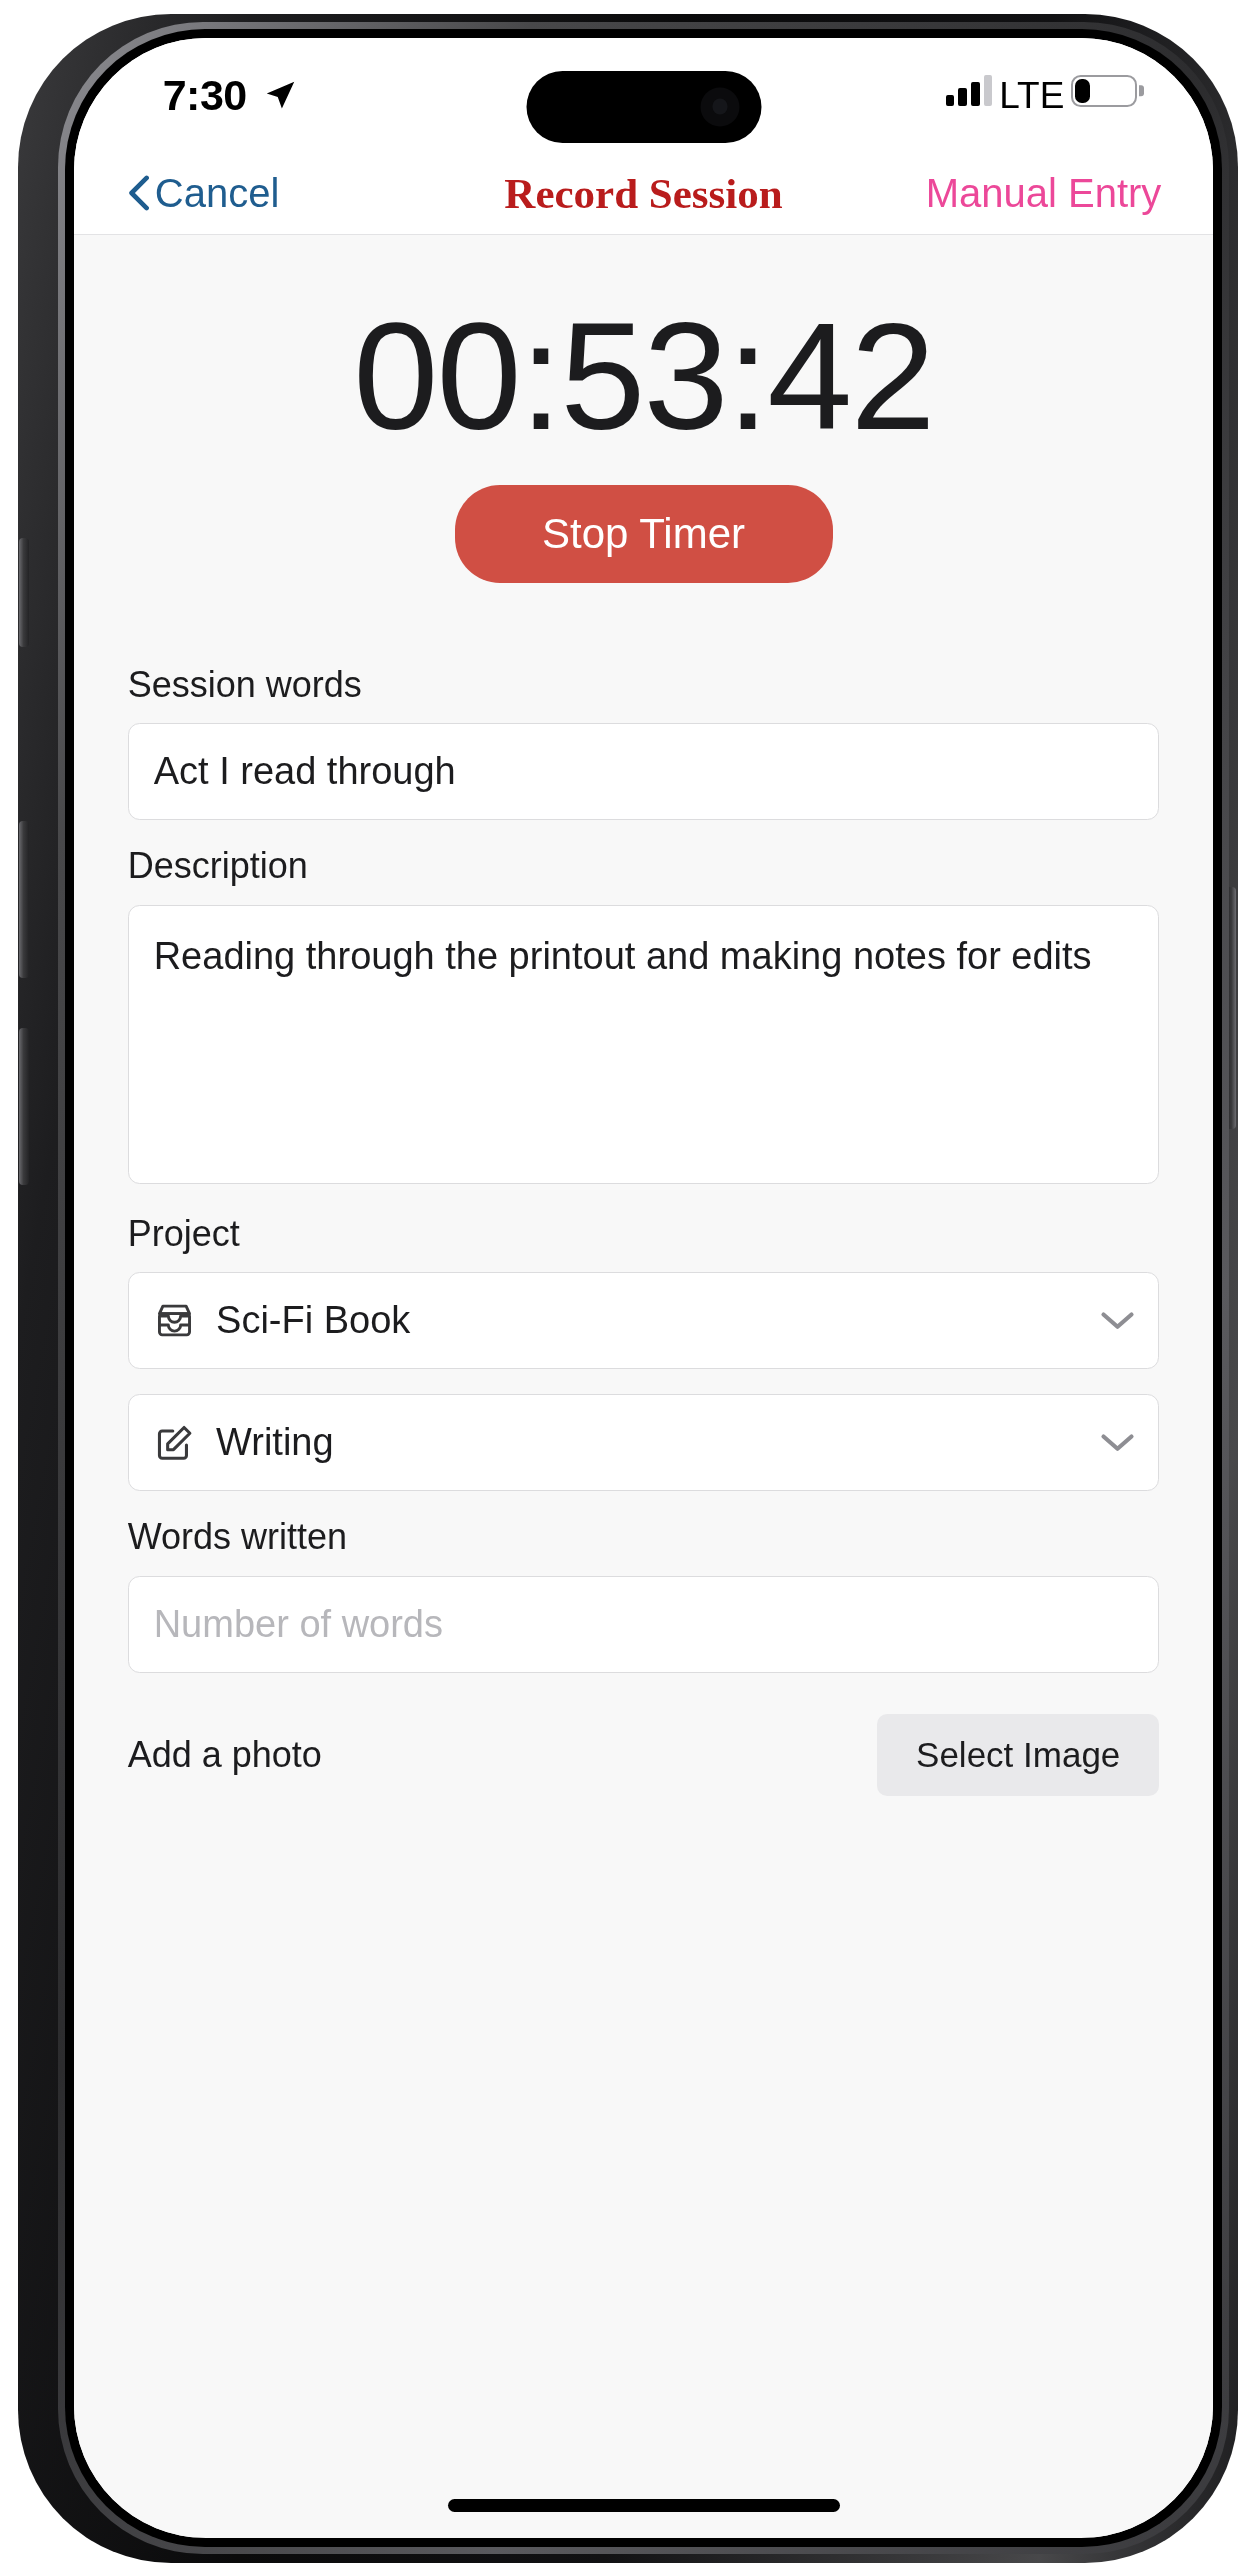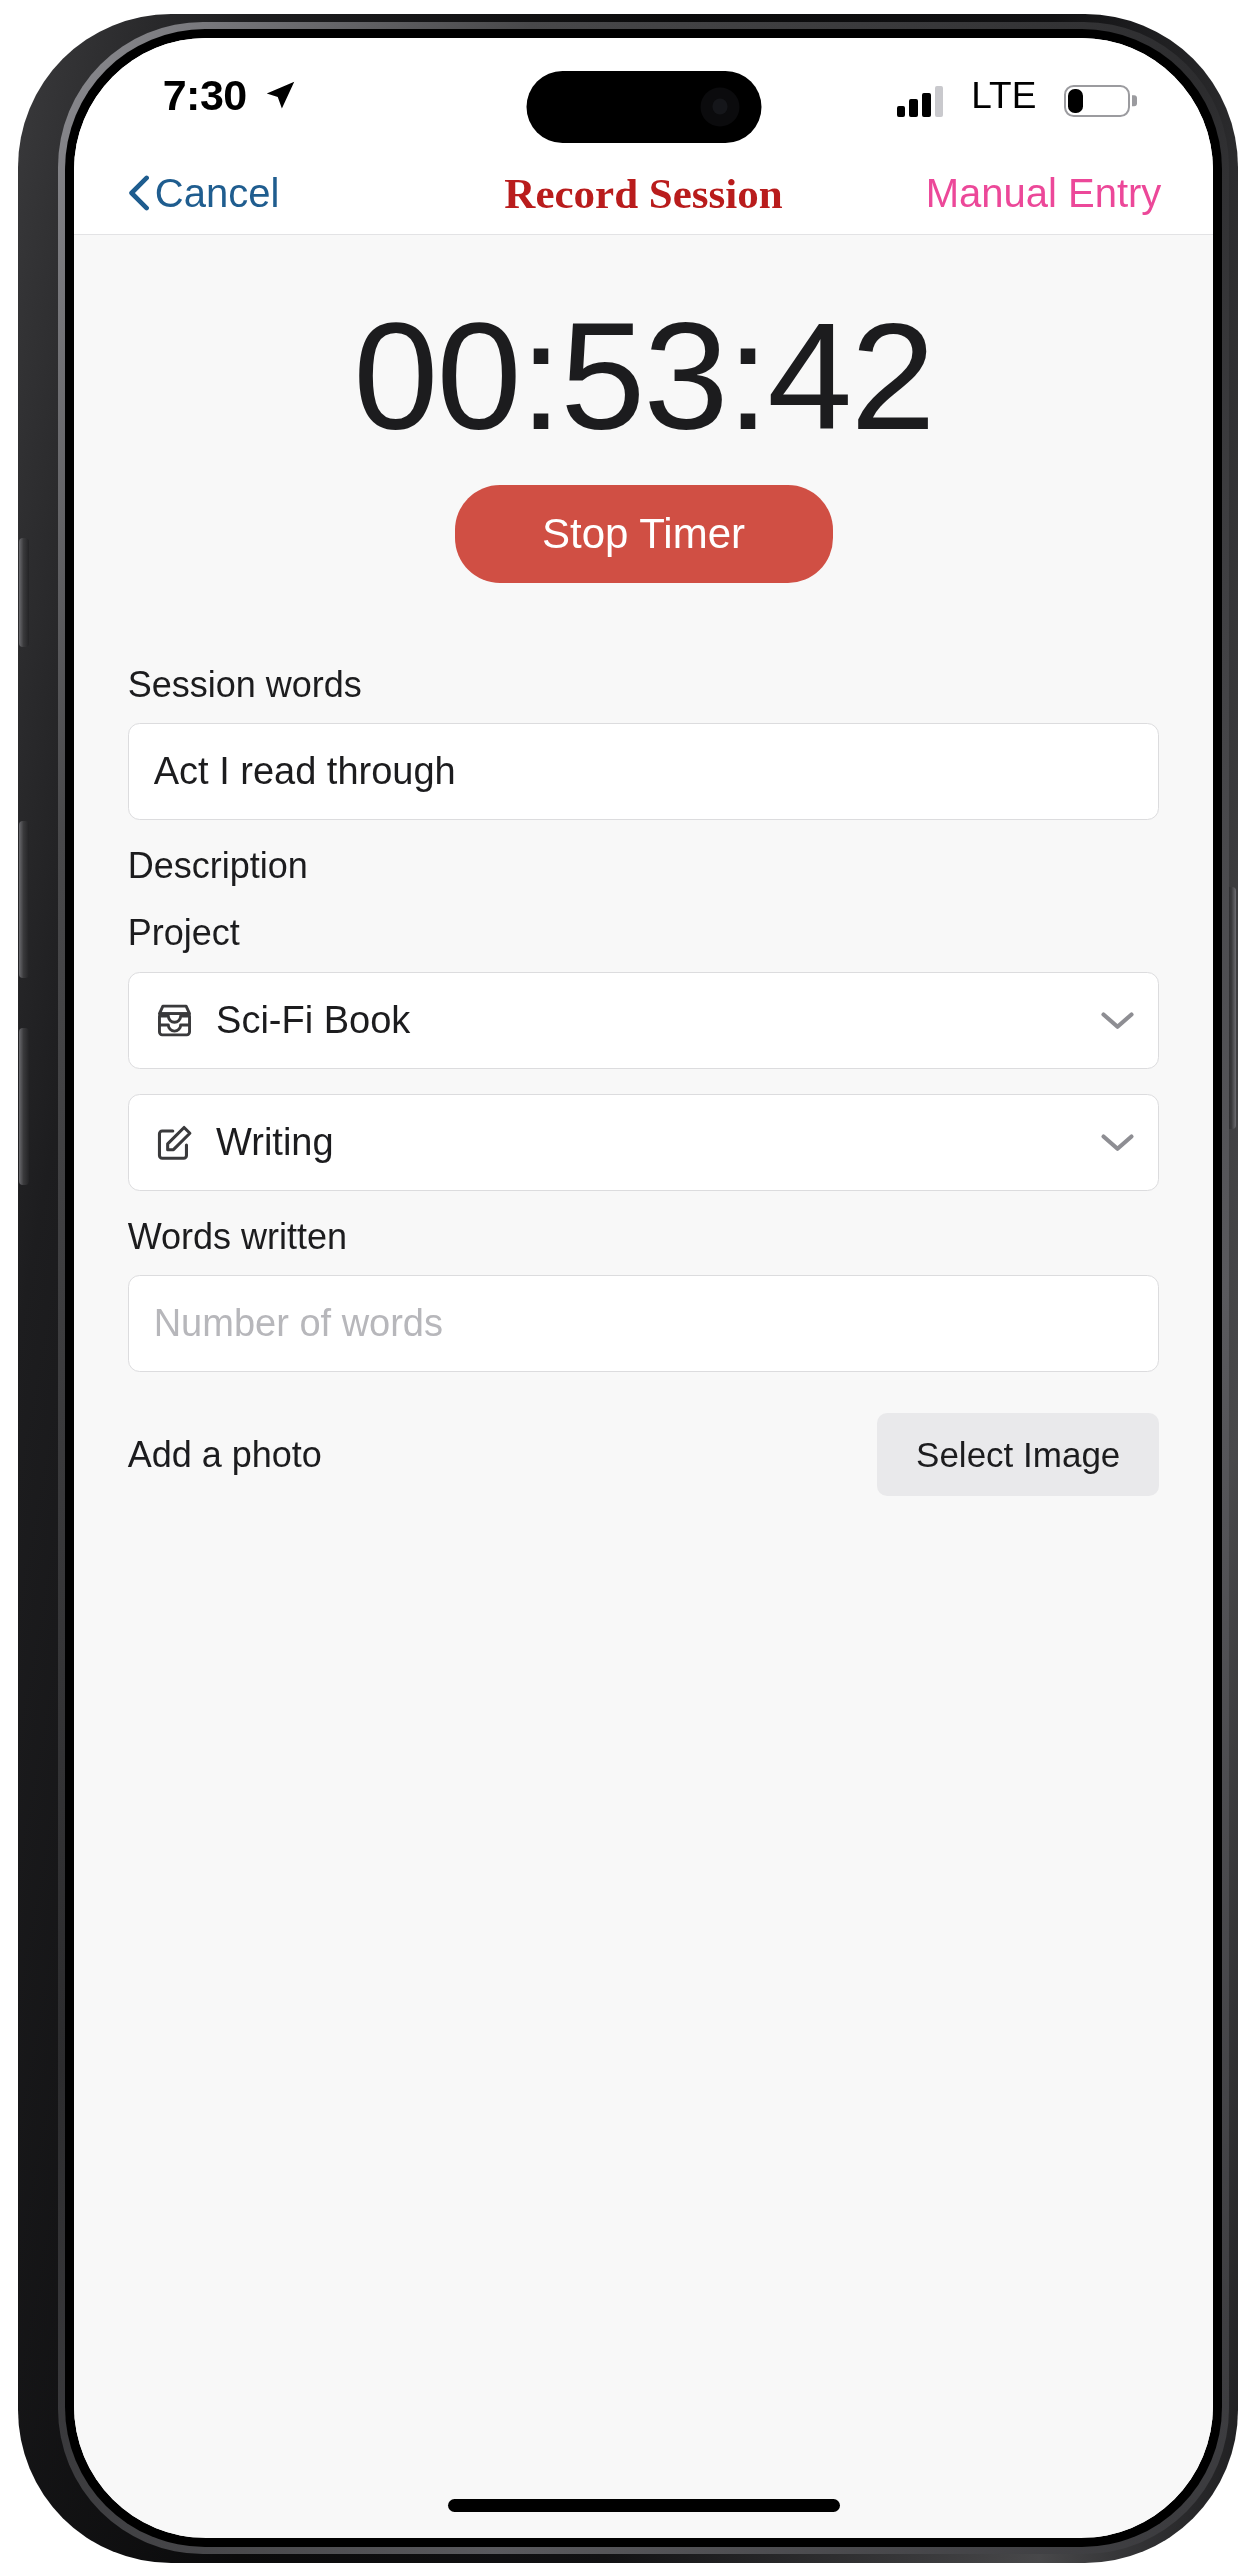--- a/index.html
+++ b/index.html
@@ -103,25 +103,25 @@
   .di-cam::after {
     content: "";
     position: absolute;
     left: 11.6px; top: 11.6px;
     width: 15.5px; height: 15.5px;
     border-radius: 50%;
     background: #15161a;
   }
   .status-right {
     position: absolute;
-    right: 83px;
+    right: 76px;
     top: 37px;
     display: flex;
-    align-items: flex-end;
-    gap: 28px;
+    align-items: flex-start;
+    gap: 7px;
   }
   .signal-bars { display: flex; align-items: flex-end; gap: 3.9px; height: 31px; }
   .signal-bars i { display: block; width: 8.7px; background: #000; border-radius: 1.9px; }
   .sb1 { height: 10.7px; } .sb2 { height: 17.5px; } .sb3 { height: 24px; }
   .sb4 { height: 31px; background: #c9c9cd !important; }
   .carrier {
     font-size: 37px;
     font-weight: 500;
     color: #000;
     letter-spacing: 0px;
@@ -376,20 +376,21 @@
 
           <div class="form">
 
             <div class="field">
               <label class="field-label">Session words</label>
               <input class="text-input" type="text" value="Act I read through" style="">
             </div>
 
             <div class="field">
               <label class="field-label">Description</label>
+              <textarea class="text-area" style="">Reading through the printout and making notes for edits</textarea>
             </div>
 
             <div class="field">
               <label class="field-label">Project</label>
               <div class="select-row">
                 <span class="select-icon">
                   <svg viewBox="0 0 24 24" width="41" height="41">
                     <path d="M3.2 8 L5.2 3.6 H18.8 L20.8 8 Z" fill="none" stroke="#3a3a3c" stroke-width="1.7" stroke-linejoin="round"></path>
                     <rect x="3.2" y="8" width="17.6" height="12.4" rx="1.6" fill="none" stroke="#3a3a3c" stroke-width="1.7"></rect>
                     <path d="M3.2 9.4 H8.4 a3.6 3.6 0 0 0 7.2 0 H20.8" fill="none" stroke="#3a3a3c" stroke-width="1.7" stroke-linejoin="round"></path>

